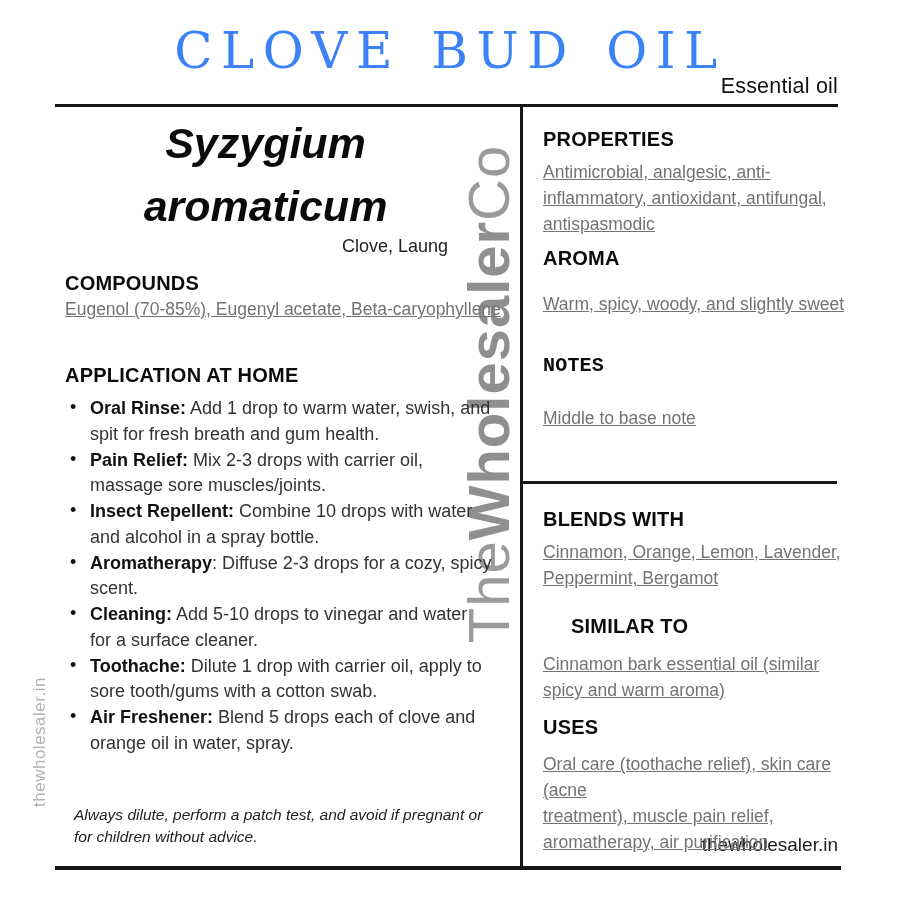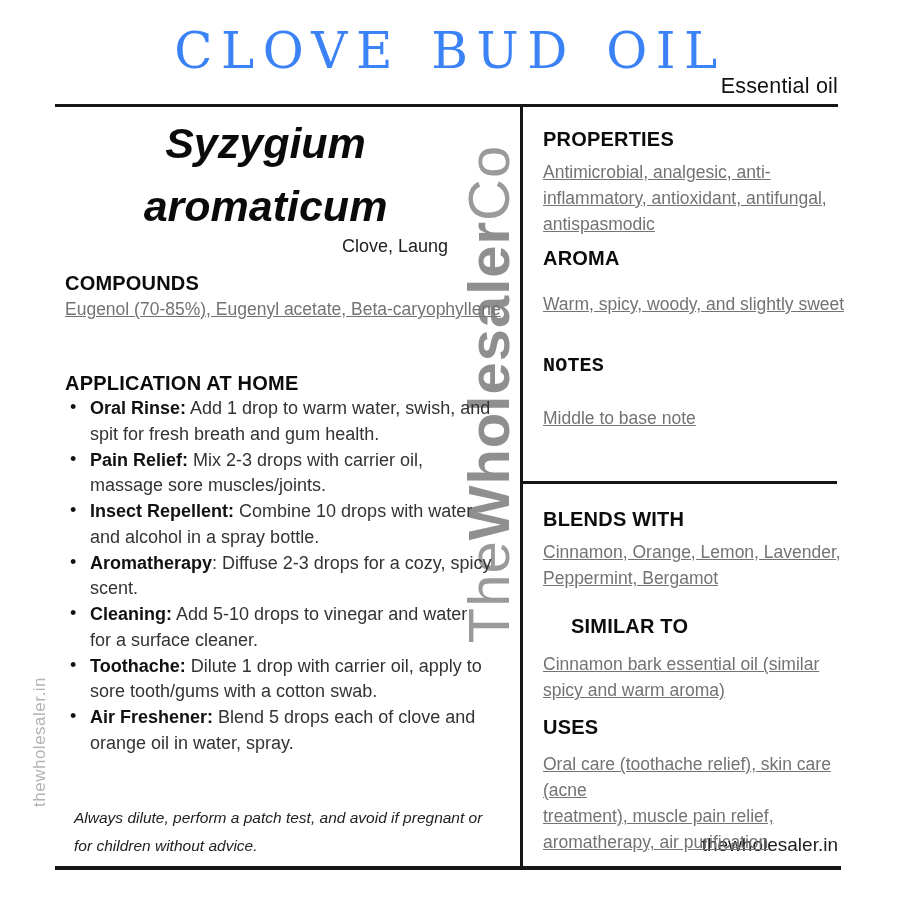--- a/index.html
+++ b/index.html
@@ -102,21 +102,21 @@
     position: absolute;
     font-size: 17.5px;
     color: #737373;
     line-height: 26px;
     white-space: pre-line;
     z-index: 2;
     text-decoration: underline;
   }
   .compounds-heading { left: 65px; top: 263px; margin-top: 9px; }
   .compounds-body { left: 65px; top: 296px; white-space: nowrap; }
-  .application-heading { left: 65px; top: 364px; margin-top: 8px; }
+  .application-heading { left: 65px; top: 364px; }
   .app-list {
     position: absolute;
     left: 70px; top: 396px; width: 455px;
     list-style: none;
     font-size: 18px;
     line-height: 25.5px;
     color: #333;
     z-index: 2;
   }
   .app-list li {
@@ -129,21 +129,21 @@
     left: 0; top: -1px;
     color: #111;
   }
   .app-list .lead { font-weight: 700; color: #111; }
   .app-list .rest { white-space: pre-line; }
   .disclaimer {
     position: absolute;
     left: 74px; top: 804px; width: 440px;
     font-size: 15.5px;
     font-style: italic;
-    line-height: 28px;
+    line-height: 22px;
     color: #222;
     white-space: pre-line;
     z-index: 2;
   }
   
   .right-col { position: absolute; left: 543px; top: 0; width: 312px; height: 900px; z-index: 2; }
   .right-col .sec-heading, .right-col .sec-body { position: absolute; left: 0; }
   .h-properties { top: 128px; }
   .b-properties { top: 159px; }
   .h-aroma      { top: 247px; }

